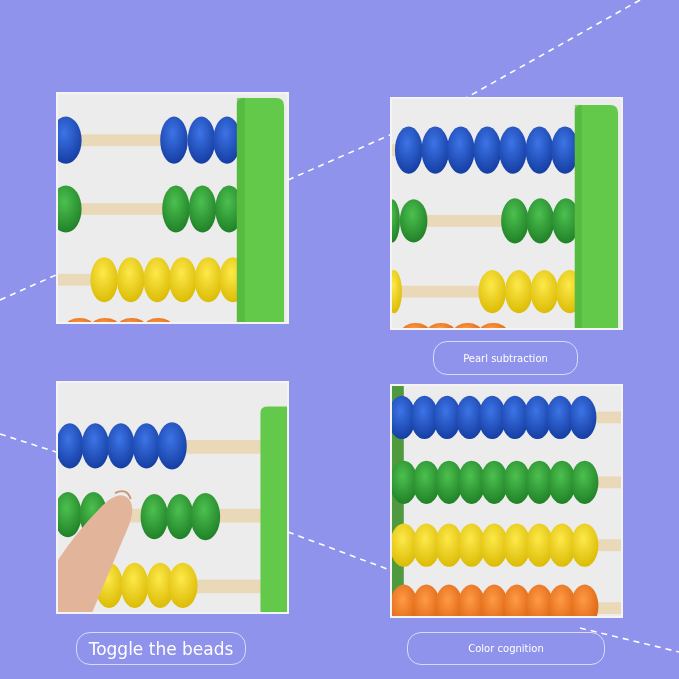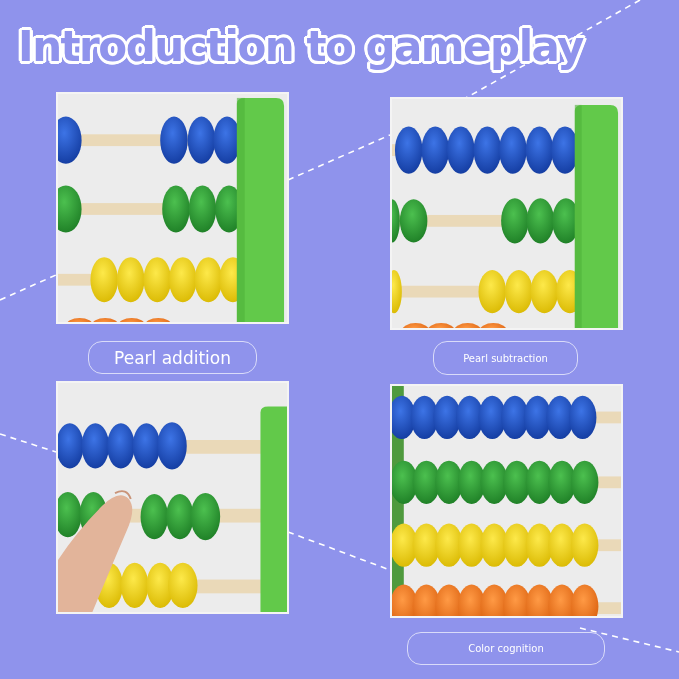--- a/index.html
+++ b/index.html
@@ -52,21 +52,20 @@
     <g stroke="#ffffff" stroke-width="1.6" stroke-dasharray="6 5" fill="none">
       <line x1="640" y1="0" x2="400" y2="135"></line>
       <line x1="0" y1="300" x2="56" y2="275"></line>
       <line x1="288" y1="180" x2="390" y2="135"></line>
       <line x1="0" y1="434" x2="56" y2="452"></line>
       <line x1="288" y1="532" x2="390" y2="570"></line>
       <line x1="580" y1="628" x2="679" y2="652"></line>
     </g>
   </svg>
 
-  <div class="title">Introduction to gameplay</div>
 
   <div class="panel" style="left:56px; top:92px; width:233px; height:232px;">
     <svg viewBox="0 0 233 232">
       <defs>
         <radialGradient id="gb" cx="45%" cy="35%" r="70%">
             <stop offset="0" stop-color="#3d74e6"></stop>
             <stop offset="1" stop-color="#123a9e"></stop>
           </radialGradient>
         <radialGradient id="gg" cx="45%" cy="35%" r="70%">
             <stop offset="0" stop-color="#4cc04f"></stop>
@@ -230,17 +229,17 @@
         <ellipse cx="81" cy="224" rx="14" ry="22" fill="url(#go)"></ellipse>
         <ellipse cx="104" cy="224" rx="14" ry="22" fill="url(#go)"></ellipse>
         <ellipse cx="127" cy="224" rx="14" ry="22" fill="url(#go)"></ellipse>
         <ellipse cx="150" cy="224" rx="14" ry="22" fill="url(#go)"></ellipse>
         <ellipse cx="173" cy="224" rx="14" ry="22" fill="url(#go)"></ellipse>
         <ellipse cx="196" cy="224" rx="14" ry="22" fill="url(#go)"></ellipse>
       </g>
     </svg>
   </div>
 
-  <div class="pill" style="left:88px; top:341px; width:169px; height:33px;">Pearl addition</div>
   <div class="pill small" style="left:433px; top:341px; width:145px; height:34px;">Pearl subtraction</div>
+  <div class="pill" style="left:76px; top:632px; width:170px; height:33px;">Toggle the beads</div>
   <div class="pill small" style="left:407px; top:632px; width:198px; height:33px;">Color cognition</div>
 
 </div>
 
 </body></html>

